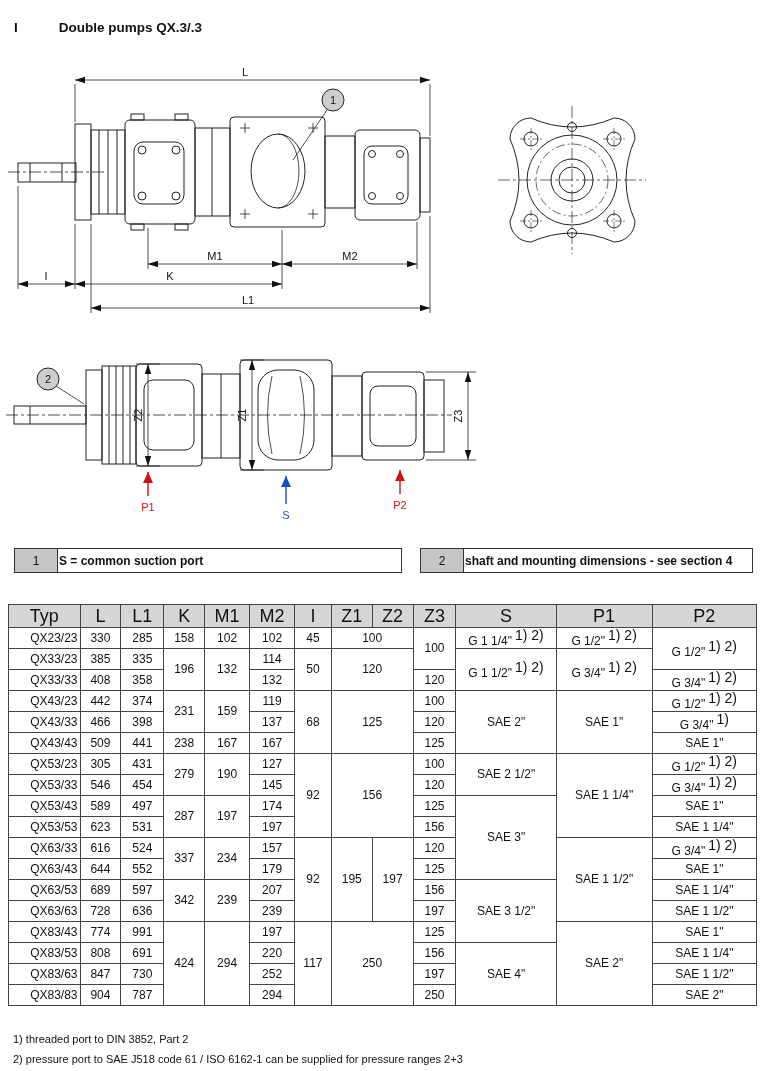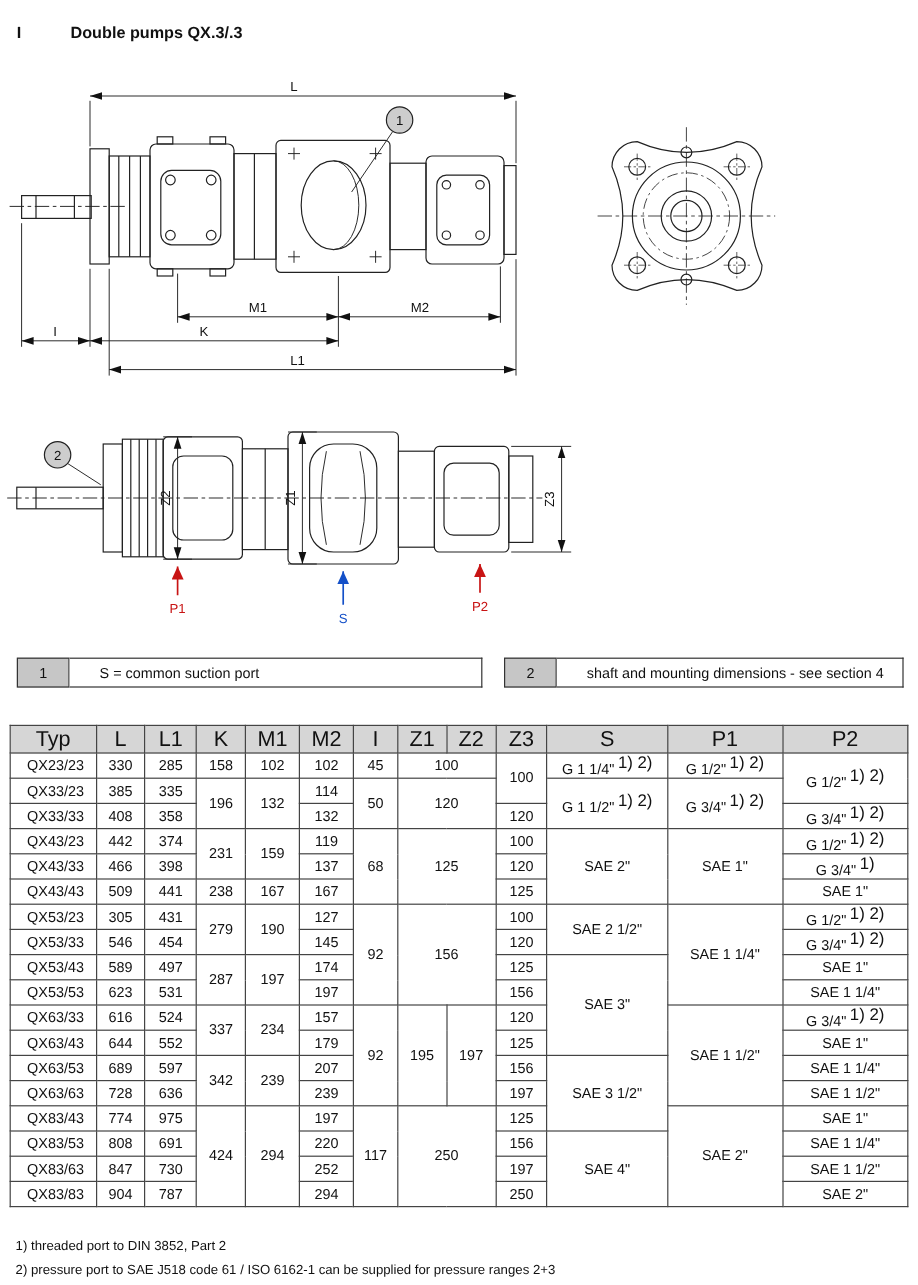--- a/index.html
+++ b/index.html
@@ -12,32 +12,32 @@
   .page-header { position:absolute; top:8px; left:14px; font-size:13.5px; font-weight:bold; }
   .sec-marker { display:inline-block; width:41px; }
   svg.drawing { position:absolute; top:52px; left:0; }
   .legend { position:absolute; display:flex; height:25px; font-size:12px; }
   .legend-num {
     width:44px; background:#c6c6c6; border:1px solid #333;
     display:flex; align-items:center; justify-content:center;
   }
   .legend-text {
     flex:1; border:1px solid #333; border-left:none; background:#fff;
-    display:flex; align-items:center; padding-left:25px; white-space:nowrap;
+    display:flex; align-items:center; padding-left:1px; white-space:nowrap;font-weight:bold;
   }
   table.dims {
     position:absolute; left:8px; top:592px; width:749px;
     border-collapse:collapse; table-layout:fixed; font-size:12px;
   }
   .dims th, .dims td {
     border:1px solid #444; text-align:center; vertical-align:middle;
     height:21px; padding:0 2px; line-height:1.05; background:#fff;
   }
   .dims th { background:#d6d6d6; font-weight:normal; font-size:18px; height:23px; }
-  .dims td.typ { text-align:center; padding-left:6px; }
+  .dims td.typ { text-align:right; padding-left:6px; }
   .dims sup { font-size:14px; margin-left:3px; }
   .footnotes { position:absolute; left:13px; top:1018px; font-size:11px; line-height:1.8; }
 </style>
 </head>
 <body>
 
 <div class="page">
 
   <div class="page-header">
     <span class="sec-marker">I</span>
@@ -387,21 +387,21 @@
           <td class="typ"><span>QX63/63</span></td>
           <td><span>728</span></td>
           <td><span>636</span></td>
           <td><span>239</span></td>
           <td><span>197</span></td>
           <td><span>SAE 1 1/2"</span></td>
         </tr>
         <tr>
           <td class="typ"><span>QX83/43</span></td>
           <td><span>774</span></td>
-          <td><span>975</span></td>
+          <td><span>991</span></td>
           <td rowspan="4"><span>424</span></td>
           <td rowspan="4"><span>294</span></td>
           <td><span>197</span></td>
           <td rowspan="4"><span>117</span></td>
           <td rowspan="4" colspan="2"><span>250</span></td>
           <td><span>125</span></td>
           <td rowspan="4"><span>SAE 2"</span></td>
           <td><span>SAE 1"</span></td>
         </tr>
         <tr>

